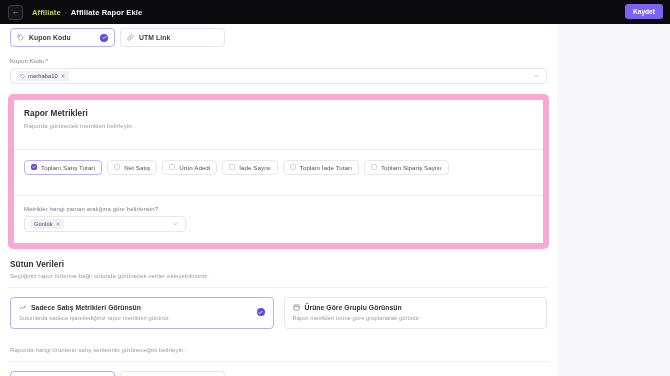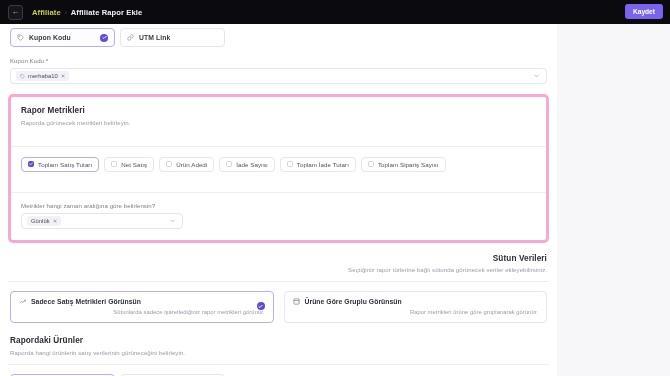--- a/index.html
+++ b/index.html
@@ -69,21 +69,21 @@
   
   .card {
     background: #ffffff;
     border: 1px solid #e8e8ee;
     border-radius: 5px;
     margin: 0 0 9px 0;
   }
   .card.flat { border: none; }
   .card-pad { padding: 9px 10px 11px 10px; }
   .card.alert {
-    border: 3px solid #f9a8d4;
+    border: 6px solid #f9a8d4;
     border-radius: 5px;
   }
   .card-title {
     font-size: 8.2px;
     font-weight: 700;
     color: #2b2b36;
     letter-spacing: .1px;
   }
   .card-sub {
     font-size: 6.1px;
@@ -347,21 +347,21 @@
               <span class="caret">
                 <svg width="7" height="7" viewBox="0 0 24 24" fill="none" stroke="currentColor" stroke-width="2.4" stroke-linecap="round" stroke-linejoin="round">
                     <polyline points="6 9 12 15 18 9"></polyline>
                   </svg>
               </span>
             </div>
           </div>
         </div>
       </div>
 
-      <div class="card flat" style="text-align:right;">
+      <div class="card flat" style="">
         <div class="card-pad" style="padding:2px 2px 0 2px;">
           <div class="card-title">Sütun Verileri</div>
           <div class="card-sub">Seçtiğiniz rapor türlerine bağlı sütunda görünecek veriler ekleyebilirsiniz.</div>
         </div>
         <div class="divider" style="margin:8px 0 0 0;"></div>
         <div class="card-pad" style="padding:9px 2px 2px 2px;">
           <div class="opt-row">
 
             <div class="opt active">
               <div class="opt-head">
@@ -393,21 +393,20 @@
               </div>
               <div class="opt-desc">Rapor metrikleri ürüne göre gruplanarak görünür.</div>
             </div>
 
           </div>
         </div>
       </div>
 
       <div class="card flat" style="margin-top:9px;">
         <div class="card-pad" style="padding:2px 2px 0 2px;">
-          <div class="card-title">Rapordaki Ürünler</div>
           <div class="card-sub">Raporda hangi ürünlerin satış verilerinin görüneceğini belirleyin.</div>
         </div>
         <div class="divider" style="margin:8px 0 0 0;"></div>
         <div class="card-pad" style="padding:9px 2px 2px 2px;">
           <div class="prod-row">
 
             <div class="prod active">
               <span class="ico">
                 <svg width="7" height="7" viewBox="0 0 24 24" fill="none" stroke="currentColor" stroke-width="2.2" stroke-linejoin="round">
                   <path d="M21 8v12H3V8"></path>

